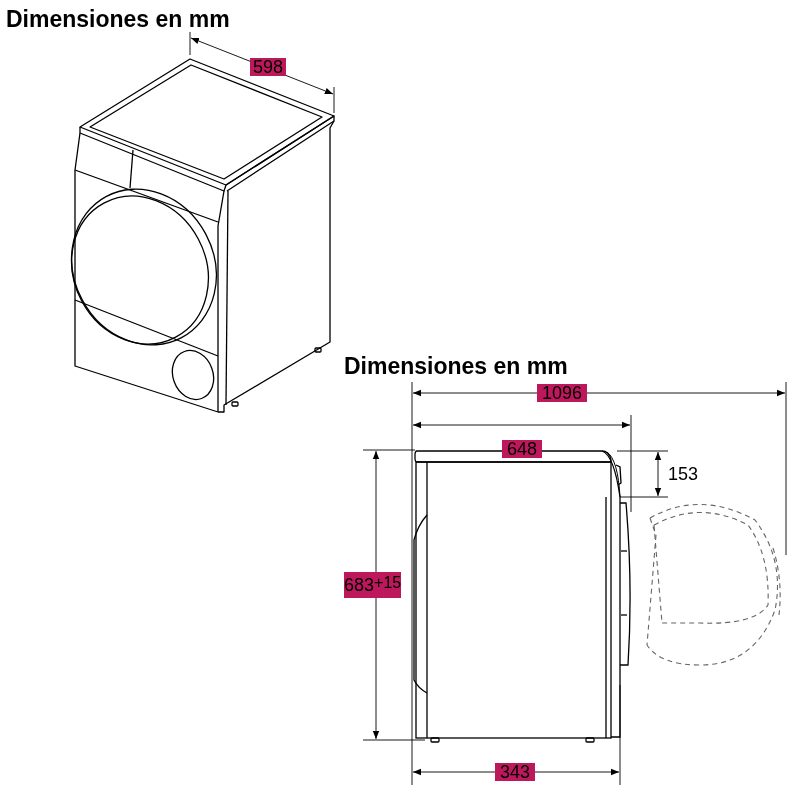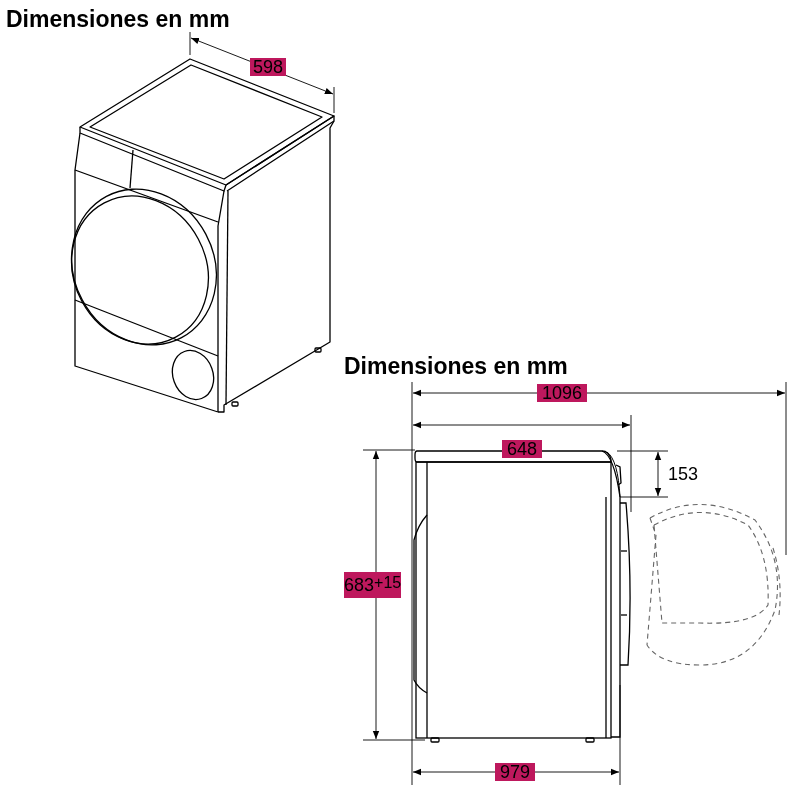--- a/index.html
+++ b/index.html
@@ -94,17 +94,17 @@
     <path d="M773,548 Q783,580 779,615"></path>
   </g>
 </svg>
 
 <div class="title" style="left:6px;top:8px;">Dimensiones en mm</div>
 <div class="label" style="left:250px;top:58px;padding:0 3px;">598</div>
 
 <div class="title" style="left:344px;top:355px;">Dimensiones en mm</div>
 <div class="label" style="left:537px;top:384px;padding:0 5px;text-align:right;">1096</div>
 <div class="label" style="left:490px;top:440px;padding:0 5px;margin-left:12px;">648</div>
-<div class="label" style="left:495px;top:763px;padding:0 5px;">979</div>
+<div class="label" style="left:495px;top:763px;padding:0 5px;">343</div>
 <div class="label" style="left:344px;top:572px;padding:4px 0;">
   <span>683</span><sup>+15</sup>
 </div>
 <div class="label" style="left:668px;top:465px;background:transparent;">153</div>
 
 </body></html>

